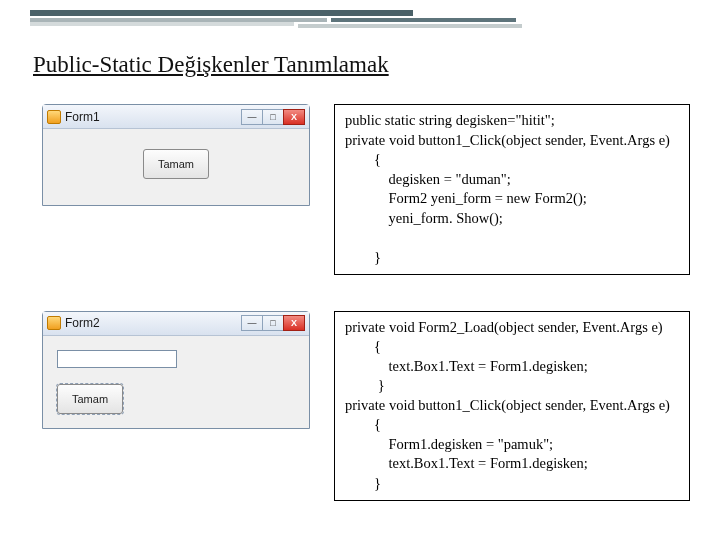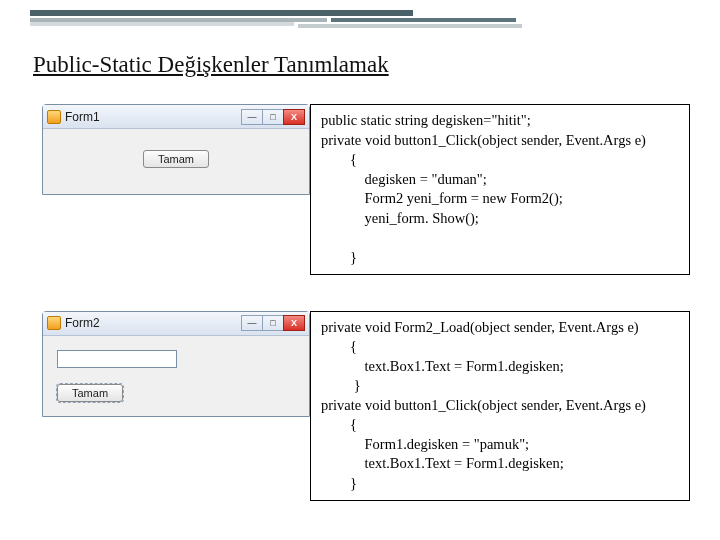--- a/index.html
+++ b/index.html
@@ -37,21 +37,21 @@
 
   .content {
     position: absolute;
     top: 104px;
     left: 42px;
     right: 30px;
     display: flex;
     flex-direction: column;
     gap: 36px;
   }
-  .row { display: flex; gap: 0; align-items: flex-start; }
+  .row { display: flex; gap: 24px; align-items: flex-start; }
   .formshot { flex: 0 0 268px; }
   .codebox {
     flex: 1;
     border: 1px solid #000;
     padding: 6px 8px 6px 10px;
     font-family: "Times New Roman", serif;
     font-size: 14.5px;
     line-height: 1.35;
     white-space: pre;
     overflow: hidden;
@@ -105,21 +105,21 @@
     position:relative;
   }
   .txtbox {
     width: 120px; height: 18px;
     border:1px solid #7a8fa6;
     background:#fff;
     display:block;
   }
   .btn {
     display:inline-block;
-    padding: 2px 14px;
+    padding: 8px 14px;
     font-size: 11px;
     border:1px solid #8a8a8a;
     background: linear-gradient(#fdfdfd,#e4e4e4);
     border-radius:3px;
     color:#222;
   }
   .form1-body { text-align:center; padding:20px 12px 26px; }
   .form2-body { padding: 14px 14px 14px 14px; }
   .form2-body .btn { margin-top: 16px; }
   .sel-dots { outline: 1px dashed #8fa0b6; }

